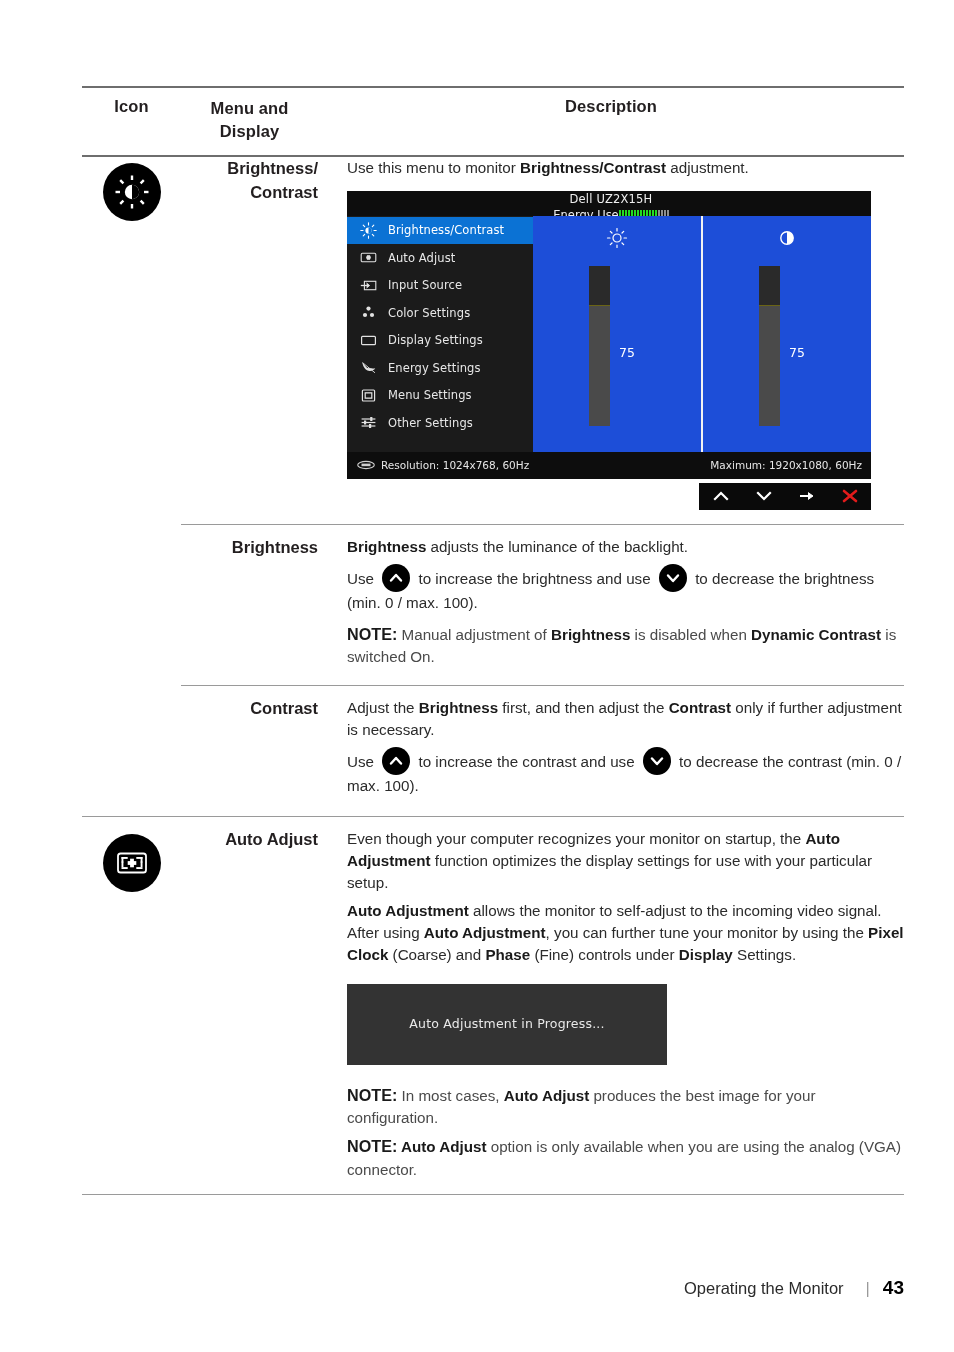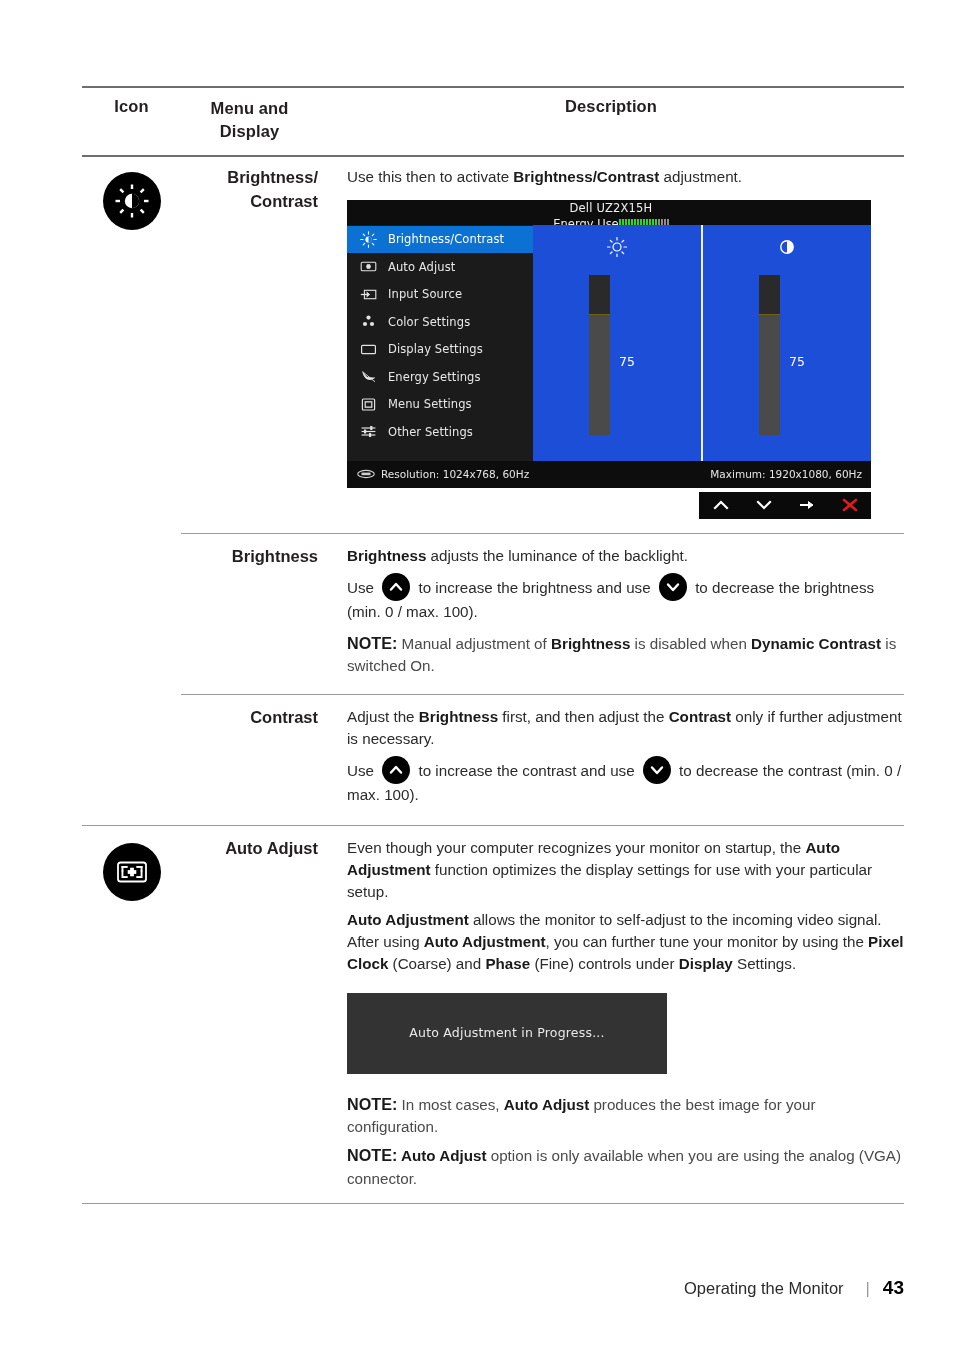--- a/index.html
+++ b/index.html
@@ -294,21 +294,21 @@
       <div class="col-menu">
         <div class="h">Menu and</div>
         <div class="h">Display</div>
       </div>
       <div class="col-desc">
         <div class="h">Description</div>
       </div>
     </div>
     <div class="rule"></div>
 
-    <div class="row" style="padding-top:9px;padding-bottom:14px;">
+    <div class="row" style="padding-bottom:14px;">
       <div class="col-icon">
         <div class="docicon">
           <svg width="40" height="40" viewBox="0 0 40 40">
             <circle cx="20" cy="20" r="7.2" fill="#fff"></circle>
             <path d="M20 12.8 a7.2 7.2 0 0 1 0 14.4 z" fill="#000"></path>
             <g stroke="#fff" stroke-width="2.4" stroke-linecap="butt">
               <line x1="20" y1="3.5" x2="20" y2="8"></line>
               <line x1="20" y1="32" x2="20" y2="36.5"></line>
               <line x1="3.5" y1="20" x2="8" y2="20"></line>
               <line x1="32" y1="20" x2="36.5" y2="20"></line>
@@ -319,21 +319,21 @@
             </g>
           </svg>
         </div>
       </div>
       <div class="col-menu">
         <div class="menu-label">Brightness/</div>
         <div class="menu-label">Contrast</div>
       </div>
       <div class="col-desc desc">
         <p>
-          <span>Use this then to activate </span><b>Brightness/Contrast</b><span> adjustment.</span>
+          <span>Use this menu to monitor </span><b>Brightness/Contrast</b><span> adjustment.</span>
         </p>
 
         <div class="osd">
 
           <div class="osd-title">
             <div class="t">Dell UZ2X15H</div>
             <div class="osd-energy">
               <div class="lbl">Energy Use</div>
               <div class="bars" id="energy-bars">
                   <i style="background: rgb(34, 221, 34);"></i>

